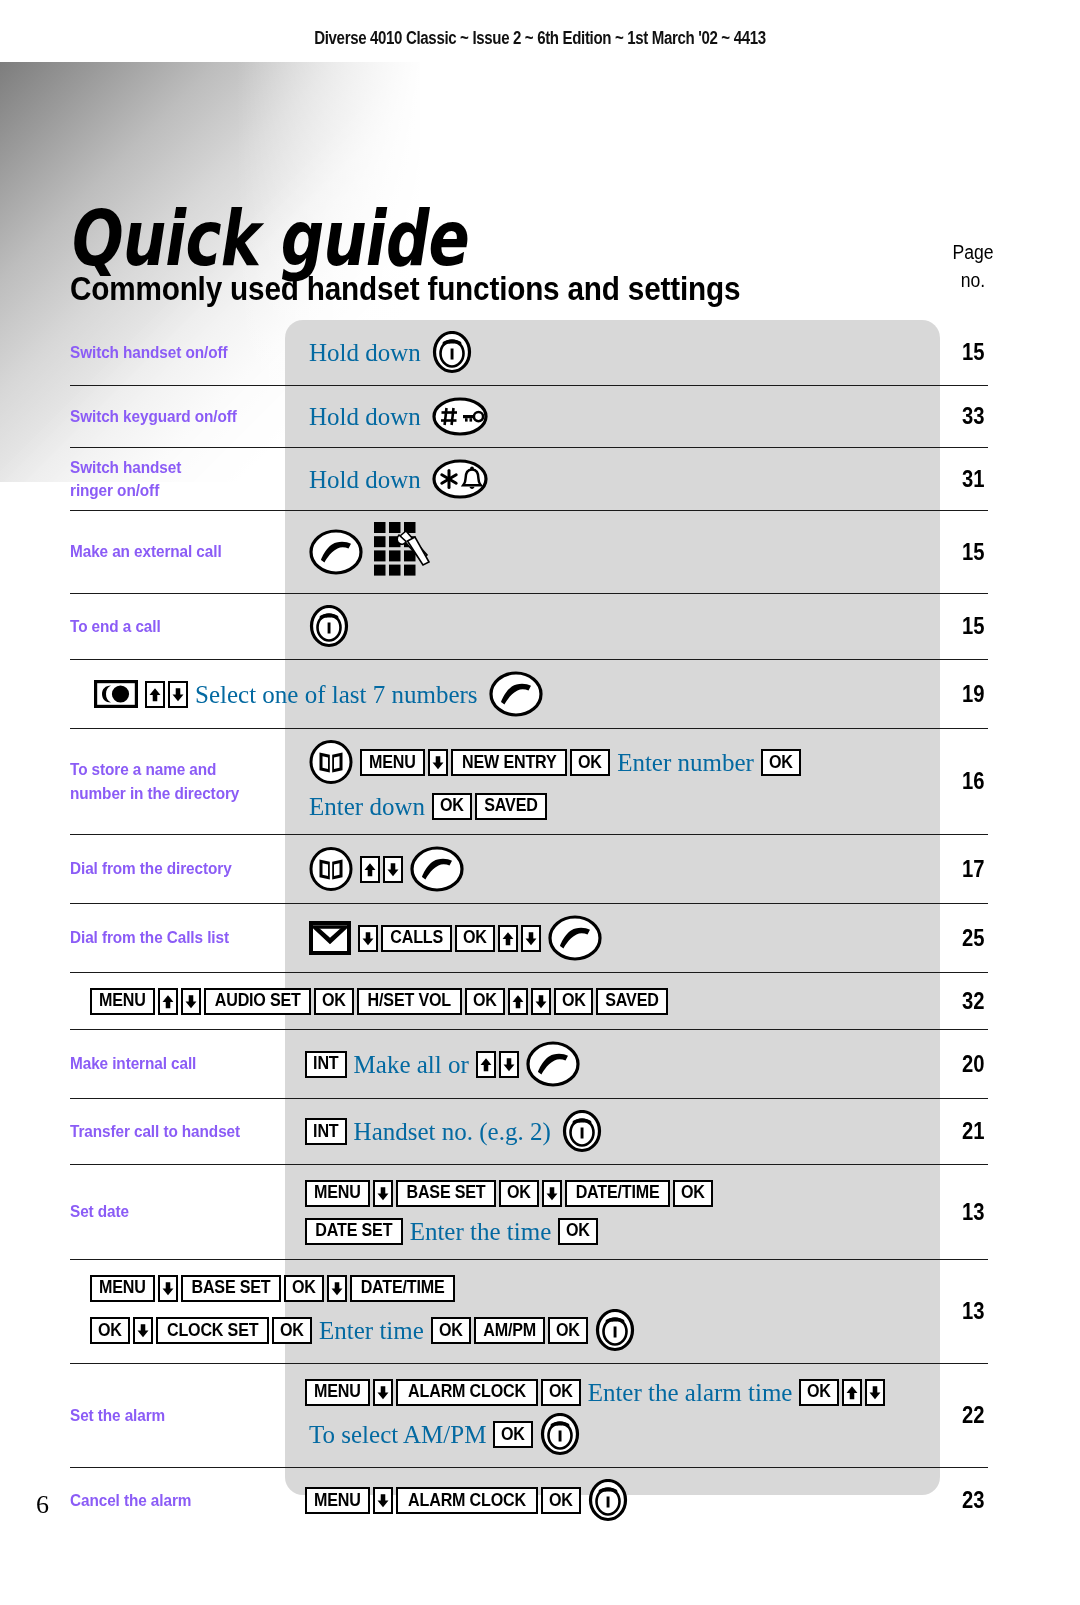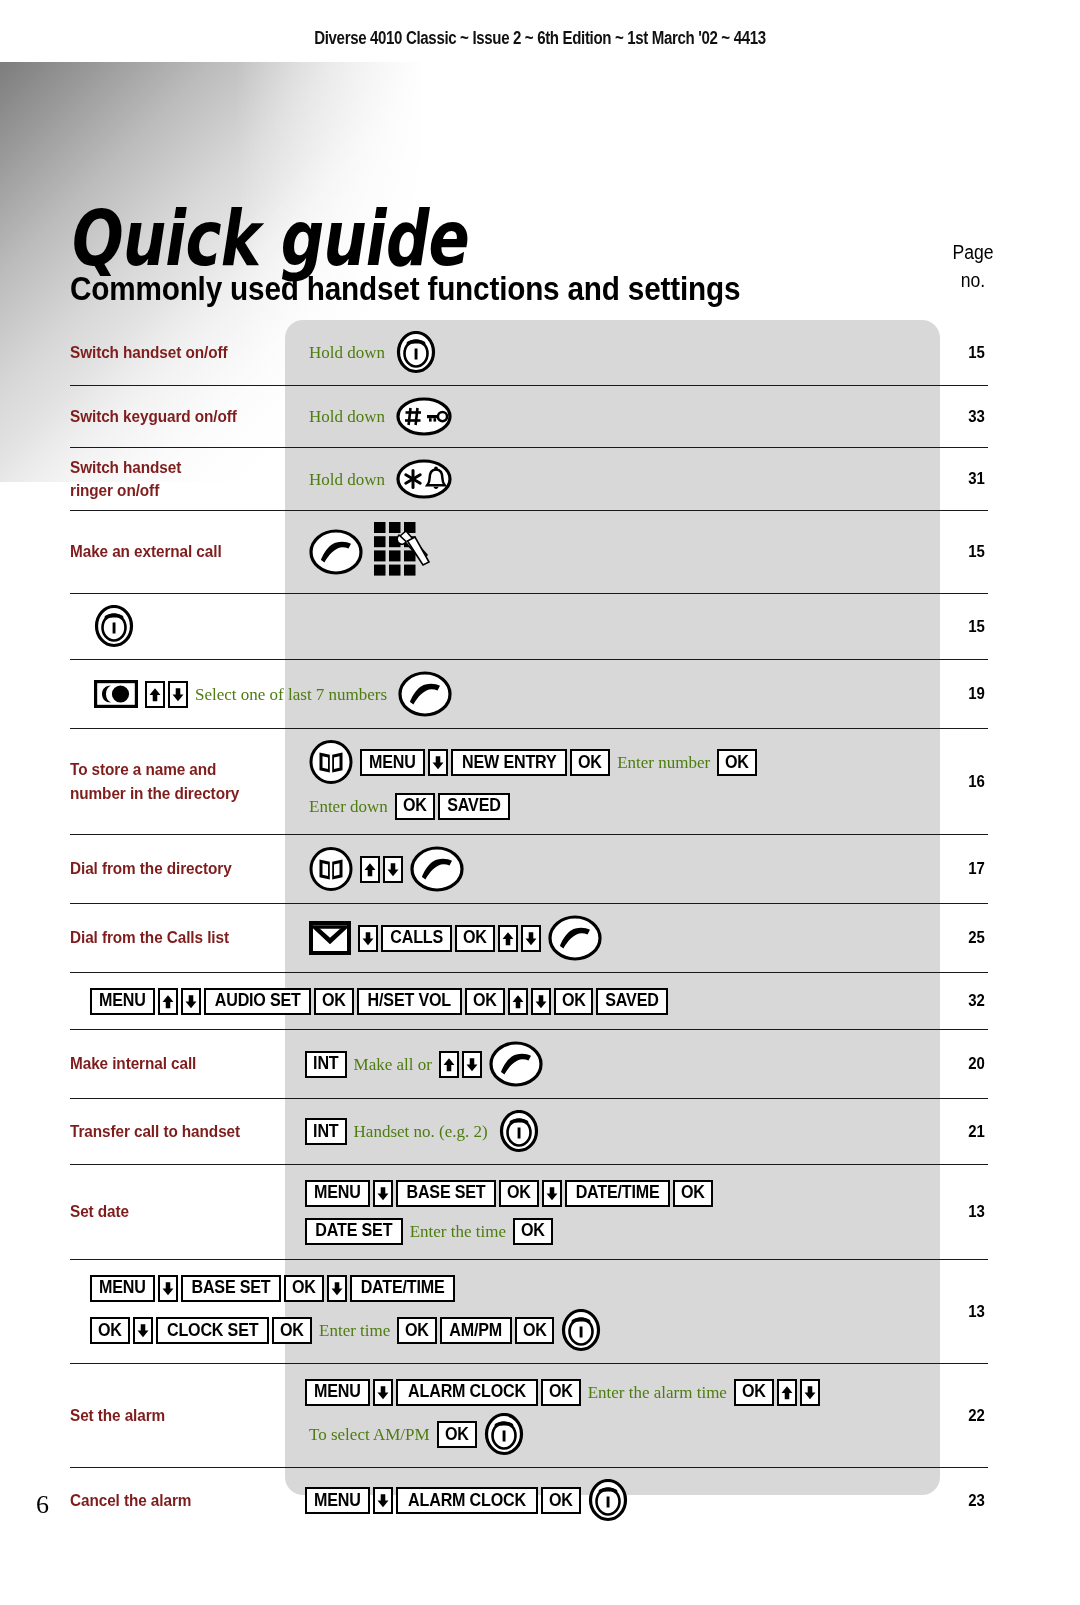--- a/index.html
+++ b/index.html
@@ -132,21 +132,21 @@
     flex: 0 0 215px;
     padding-right: 8px;
     box-sizing: border-box;
     display: flex;
     align-items: center;
     font-family: "Liberation Sans", sans-serif;
     font-size: 16.5px;
     font-weight: bold;
     line-height: 1.42;
     letter-spacing: -0.1px;
-    color: #7f1d1d;
+    color: #8b5cf6;
   }
   .cell-label span { transform: scaleX(0.93); transform-origin: left center; display:block; }
 
   .cell-seq {
     flex: 1 1 auto;
     padding: 11px 0 11px 20px;
     box-sizing: border-box;
     display: flex;
     flex-direction: column;
     justify-content: center;
@@ -162,31 +162,31 @@
 
   .cell-page {
     width: 63px;
     flex: 0 0 63px;
     display: flex;
     align-items: center;
     justify-content: flex-end;
     padding-right: 3px;
     box-sizing: border-box;
     font-family: "Liberation Sans", sans-serif;
-    font-size: 17px;
+    font-size: 23px;
     font-weight: bold;
     color: #000;
   }
   .cell-page span { transform: scaleX(0.88); transform-origin: right center; display:block;}
 
   
   .word {
     font-family: "Liberation Serif", serif;
-    font-size: 17px;
-    color: #4d7c0f;
+    font-size: 25px;
+    color: #0369a1;
     white-space: nowrap;
     padding: 0 4px;
     line-height: 1;
   }
 
   .key {
     display: inline-flex;
     align-items: center;
     justify-content: center;
     border: 2.4px solid #000;
@@ -338,20 +338,23 @@
               <path d="M25 13 C22.5 15.5, 22.5 19.5, 25.5 21.5 C28 23.2, 31 22, 32 19.5 Z" fill="#fff" stroke="#000" stroke-width="1.6"></path>
             </svg>
           </span>
         </div>
       </div>
       <div class="cell-page">
         <span>15</span>
       </div>
     </div>
     <div class="row">
+      <div class="cell-label">
+        <span>To end a call</span>
+      </div>
       <div class="cell-seq">
         <div class="seq-line">
           <span class="icon" style="margin: 0px 4px;">
             <svg width="40" height="43" viewBox="0 0 40 43" xmlns="http://www.w3.org/2000/svg">
               <ellipse cx="20" cy="21" rx="17.5" ry="19.5" fill="#fff" stroke="#000" stroke-width="3.2"></ellipse>
               <ellipse cx="20" cy="22.5" rx="11.5" ry="13" fill="#fff" stroke="#000" stroke-width="2.6"></ellipse>
               <path d="M10.5 12.5 C10.5 7.5, 29.5 7.5, 29.5 12.5 L27 15 C27 11.8, 13 11.8, 13 15 Z" fill="#000"></path>
               <rect x="18.6" y="17.5" width="2.9" height="11" fill="#000"></rect>
             </svg>
           </span>

